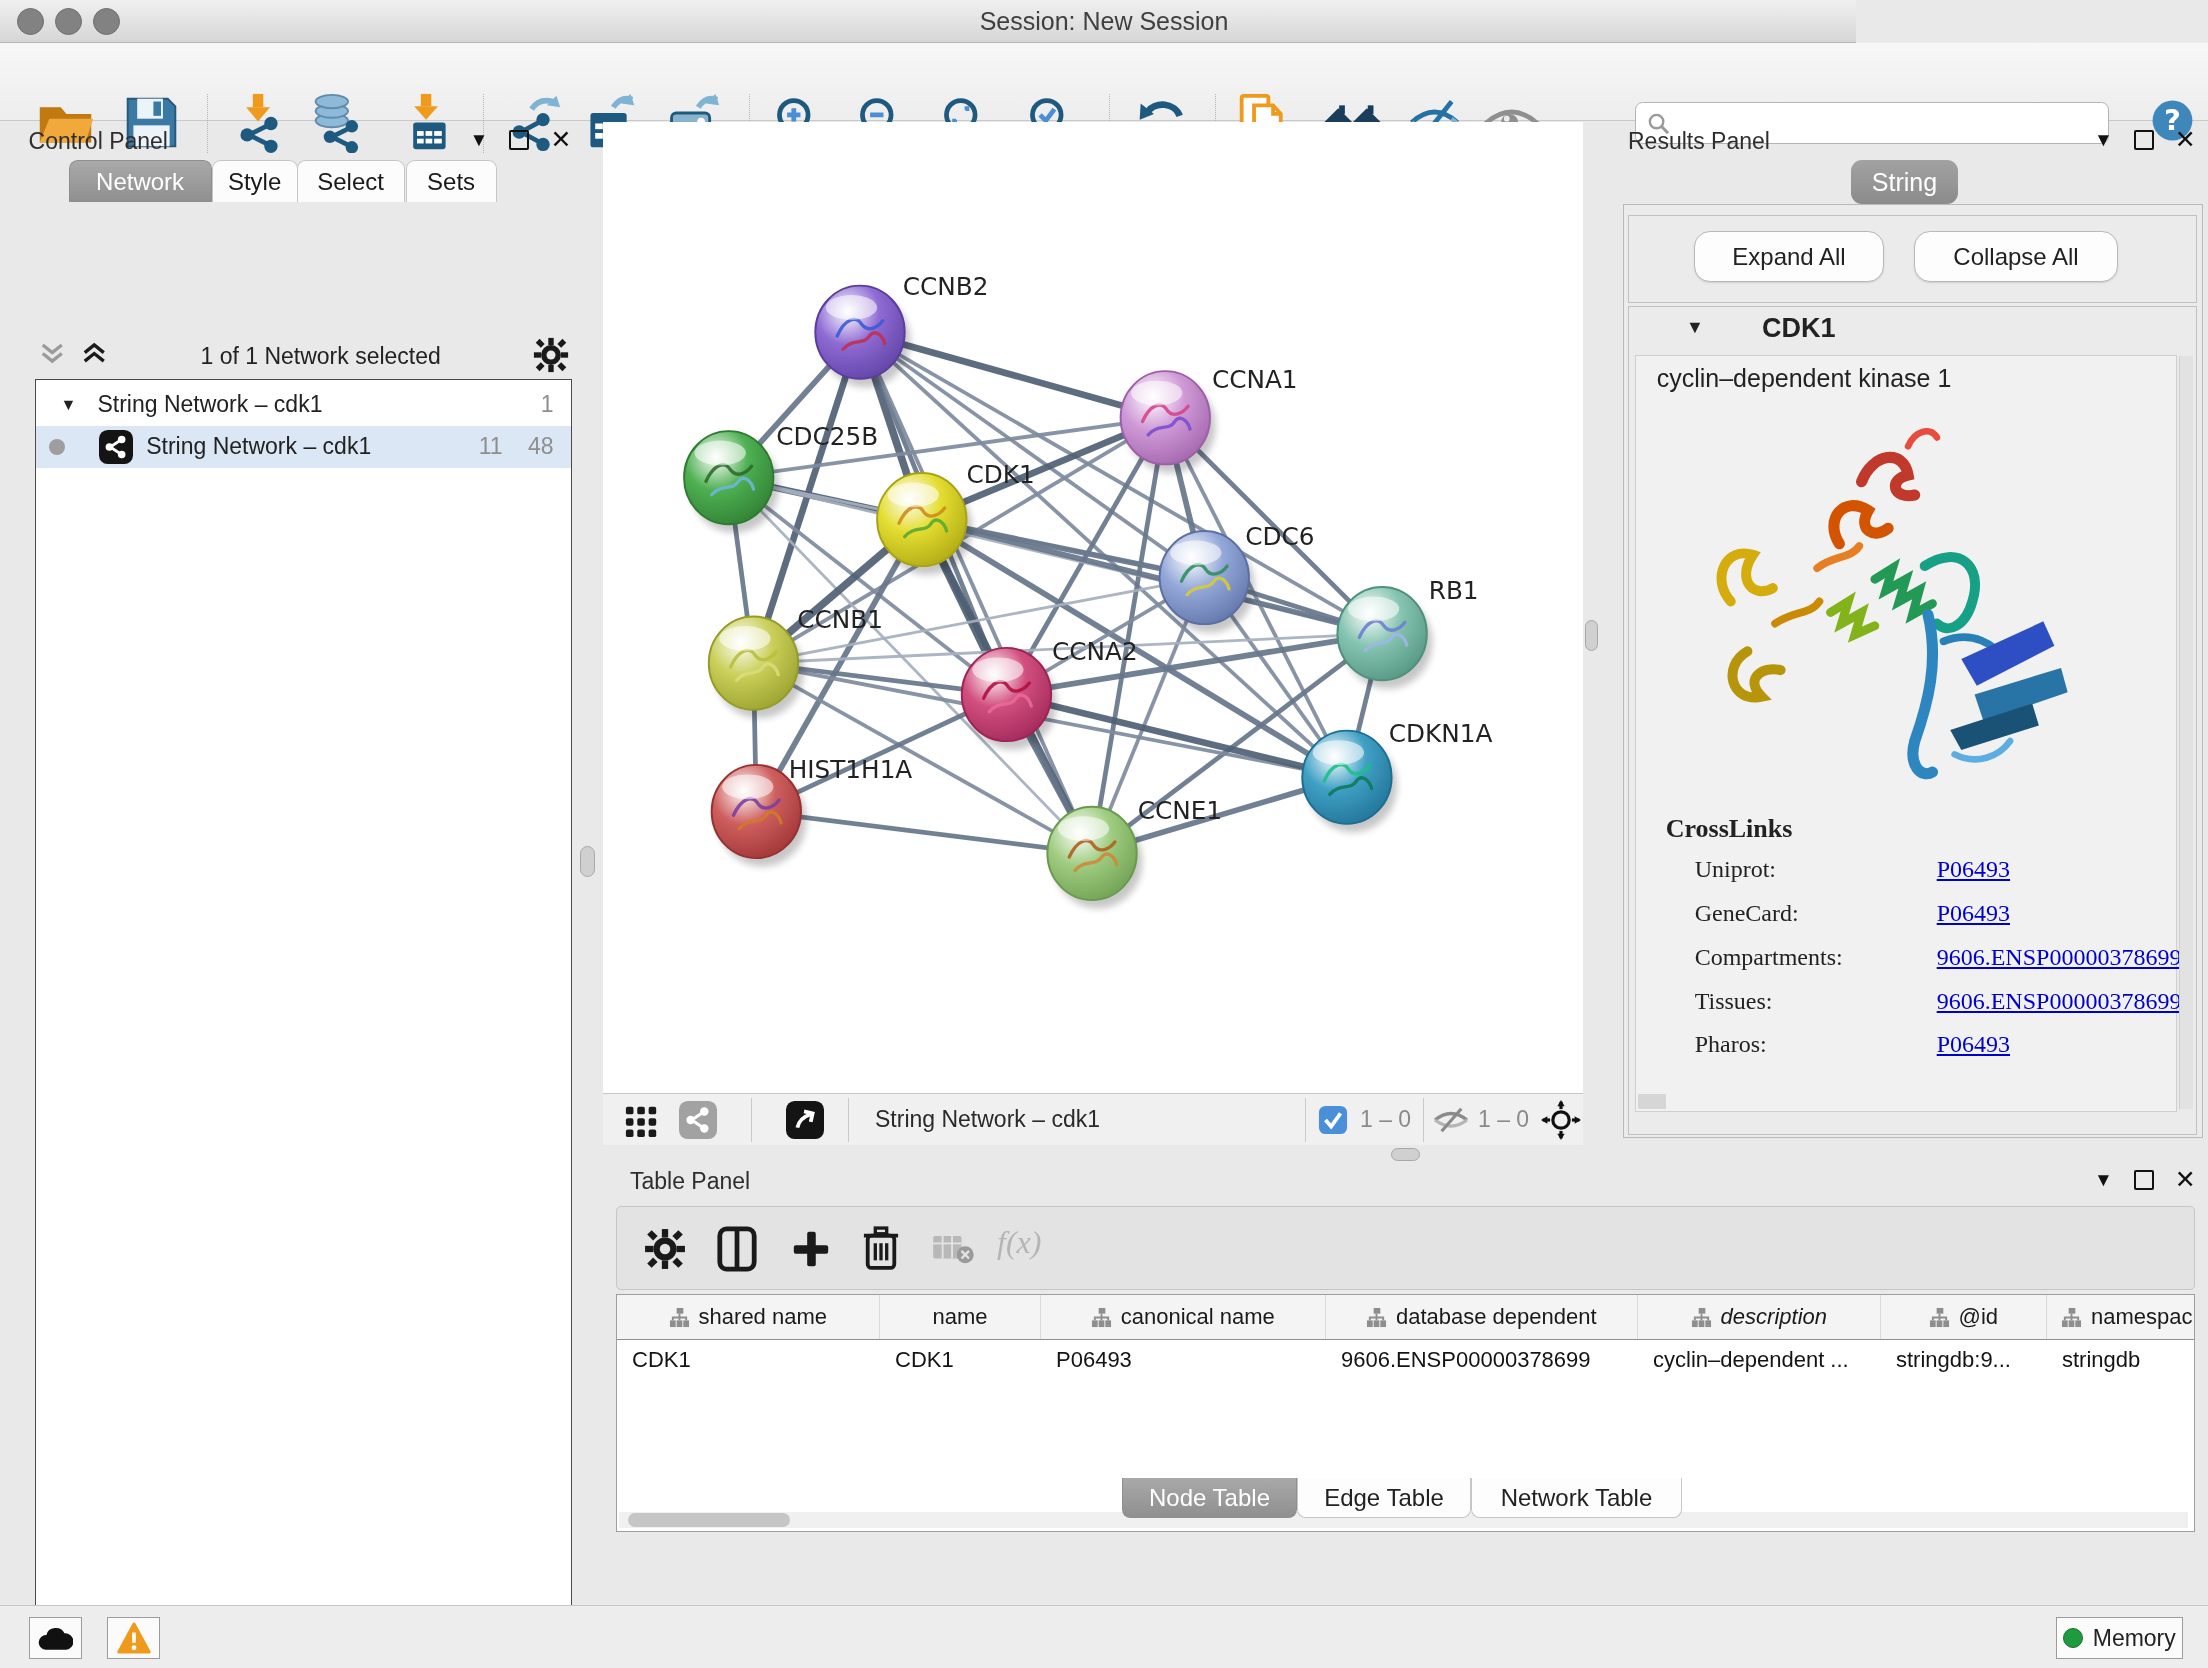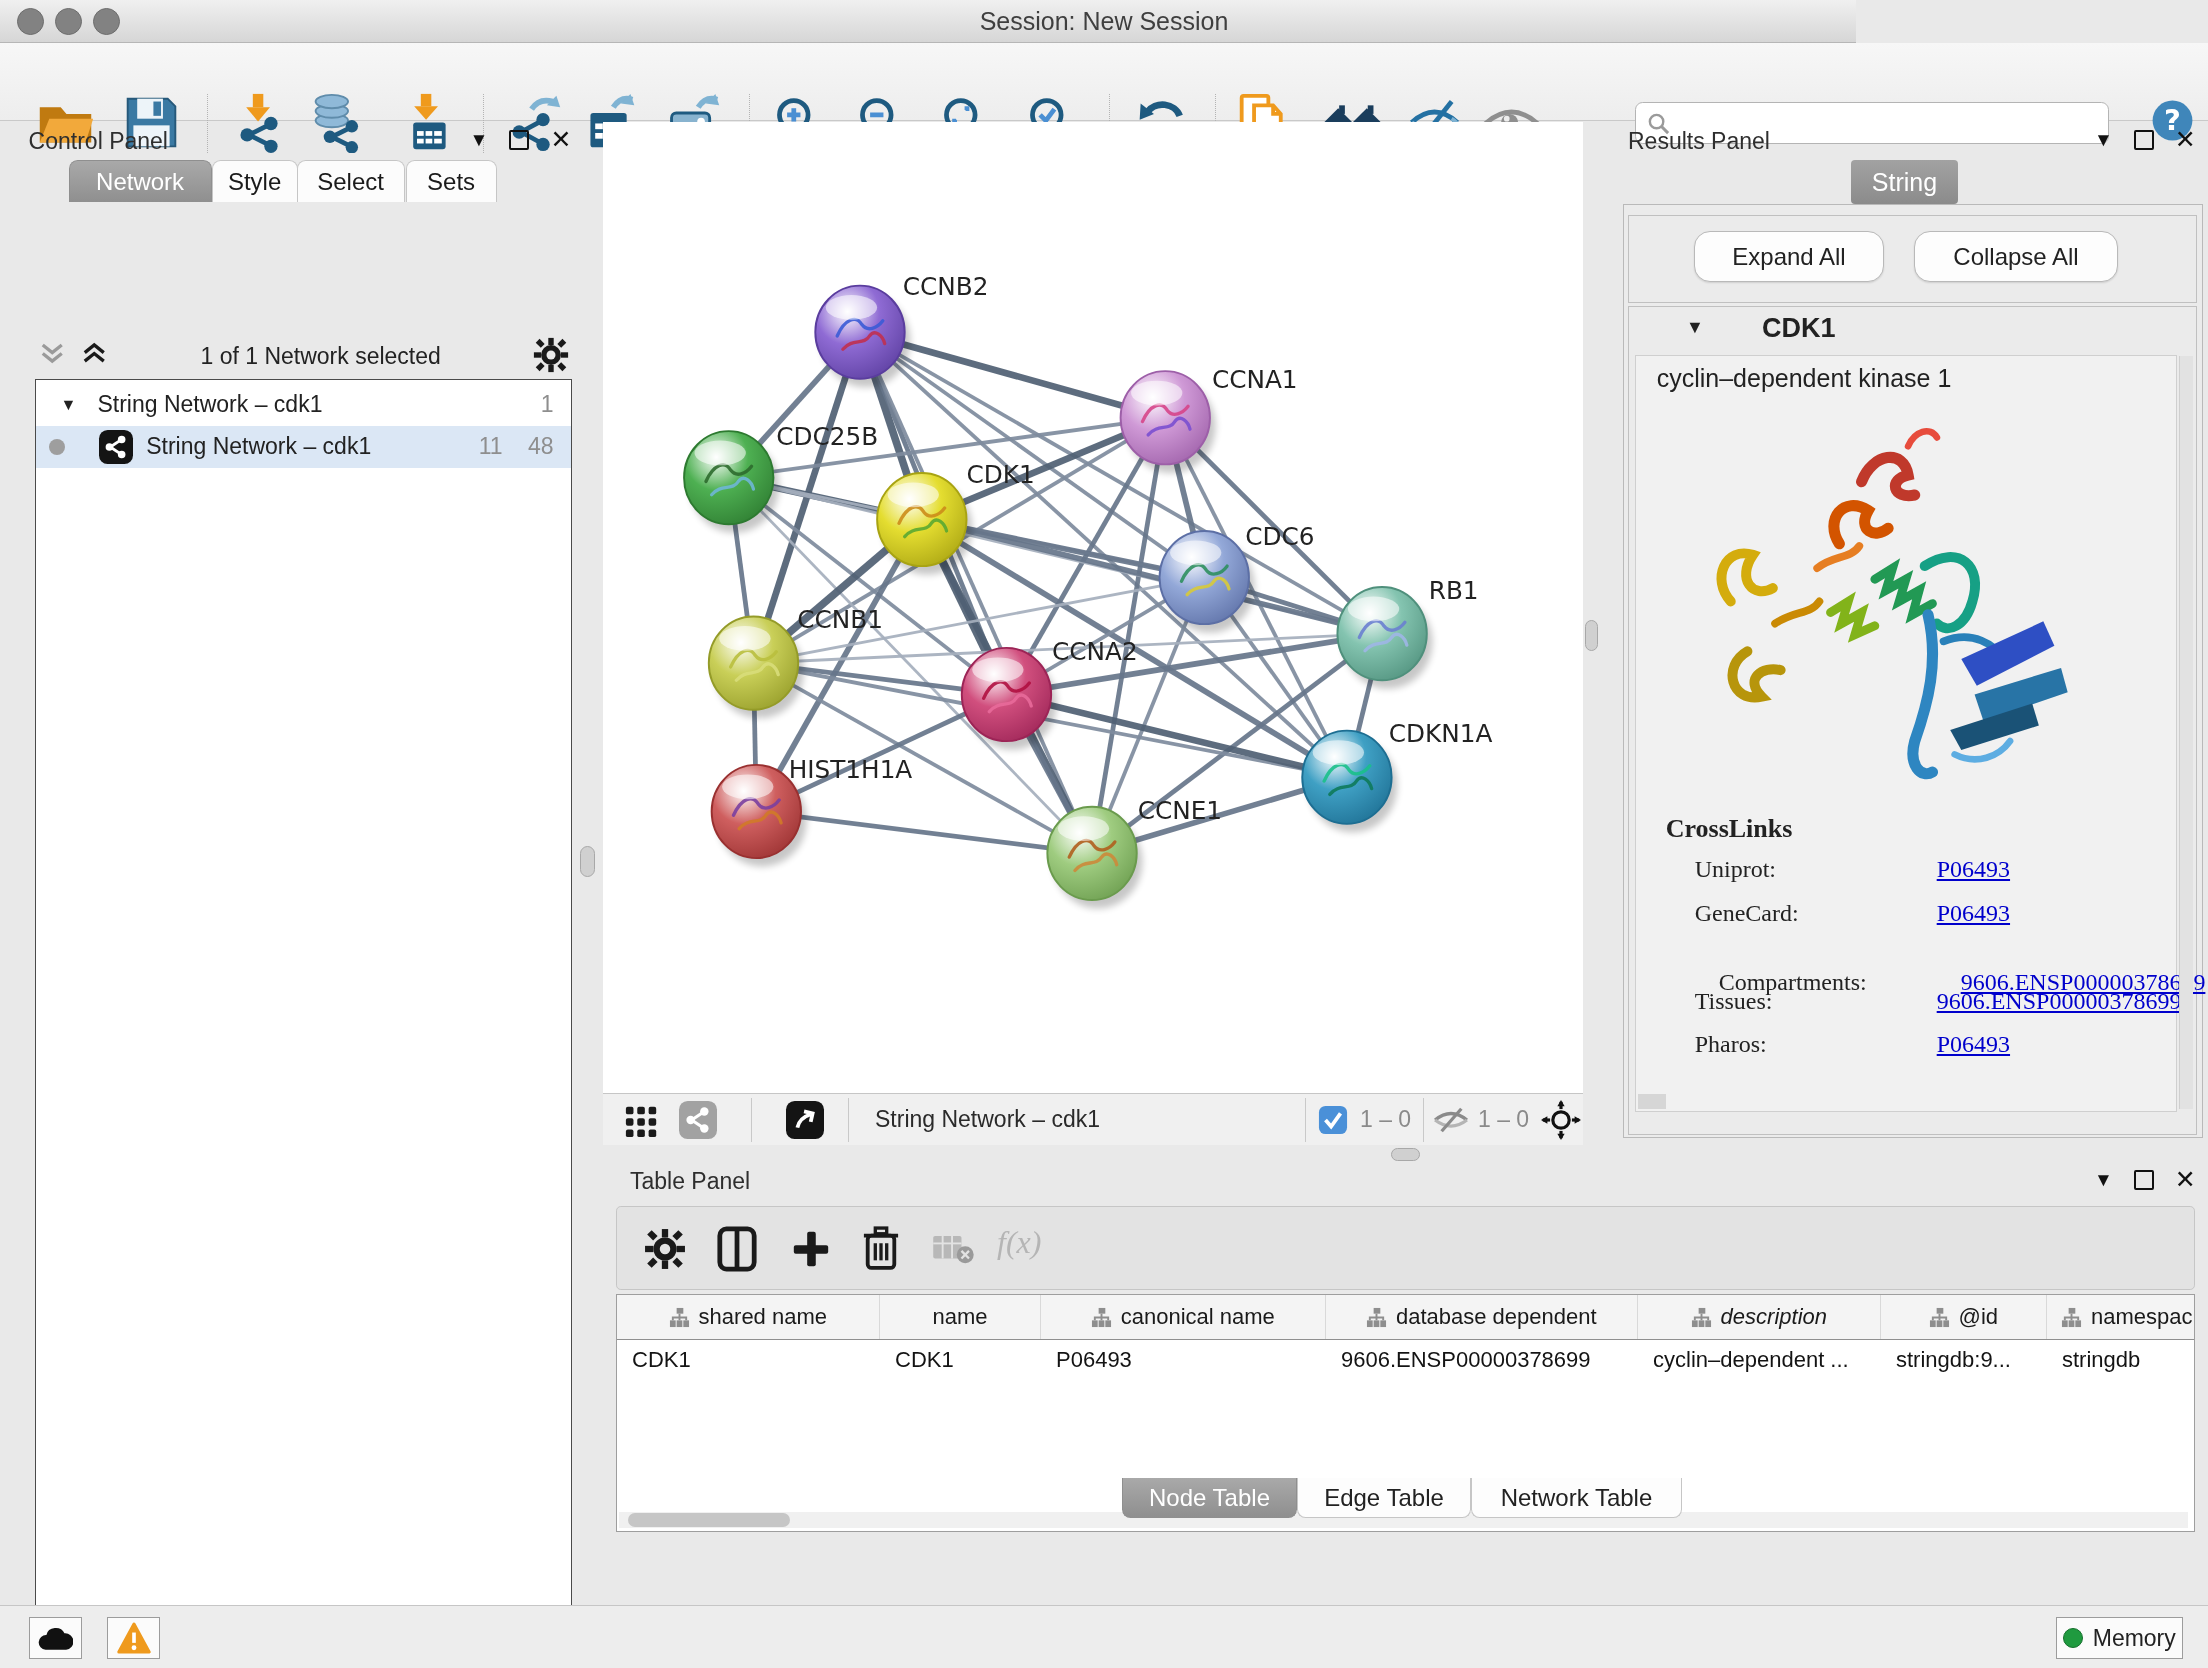--- a/index.html
+++ b/index.html
@@ -39,21 +39,21 @@
   
   .canvas{left:603px;top:122px;width:980px;height:971px;background:#fff;}
   .netbar{left:603px;top:1093px;width:980px;height:51px;background:#f0f0f0;border-top:1px solid #c6c6c6;}
   .nb-sep{position:absolute;top:3.8px;height:44px;border-left:1px solid #c9c9c9;}
   .nb-txt{font-size:23px;color:#2a2a2a;}
   .nb-cnt{font-size:23px;color:#8a8a8a;}
   
   .handle{background:#d0d0d0;border:1px solid #a8a8a8;border-radius:7.6px;}
   
   .rp-tab{left:1851px;top:160px;width:107px;height:44px;background:linear-gradient(#a2a2a2,#8b8b8b);
-    border-radius:4px;color:#fff;font-size:25px;text-align:center;line-height:44px;z-index:3;cursor:pointer;}
+    border-radius:11px;color:#fff;font-size:25px;text-align:center;line-height:44px;z-index:3;cursor:pointer;}
   .rp-outer{left:1623px;top:204px;width:580px;height:934px;background:#ebebeb;border:1px solid #b9b9b9;box-sizing:border-box;}
   .rp-btnbox{left:1628px;top:215px;width:569px;height:88px;border:1px solid #c0c0c0;box-sizing:border-box;}
   .rp-btn{position:absolute;top:15px;height:49px;background:#fdfdfd;border:1px solid #b9b9b9;border-radius:16px;
     font-size:24px;text-align:center;line-height:49px;cursor:pointer;box-shadow:0 1px 1.9px rgba(0,0,0,.12);}
   .rp-listbox{left:1628px;top:306px;width:569px;height:829px;border:1px solid #c0c0c0;box-sizing:border-box;}
   .rp-content{position:absolute;left:5.7px;top:48px;width:542px;height:757px;background:#f1f1f1;border:1px solid #cfcfcf;box-sizing:border-box;}
   .serif{font-family:"Liberation Serif","DejaVu Serif",serif;}
   .xlink{color:#0000cc;text-decoration:underline;cursor:pointer;}
   .xl-row{position:absolute;left:59px;font-size:24px;}
   .xl-val{position:absolute;left:242px;top:0;}
@@ -680,21 +680,21 @@
         <polygon points="238,222 312,188 322,210 252,246" fill="#2e4fc4" stroke="none"></polygon>
         <polygon points="250,254 328,230 334,252 258,278" fill="#2874a6" stroke="none"></polygon>
         <polygon points="228,286 302,262 308,282 238,304" fill="#1a5276" stroke="none"></polygon>
         <path d="M232 308 C252 318 272 310 282 296" stroke="#5dade2" stroke-width="6"></path>
       </svg>
     </div>
     <div class="abs serif" style="left:30px;top:458px;font-size:26px;font-weight:bold">CrossLinks</div>
     <div id="crosslinks">
         <div class="xl-row serif" style="top: 500px;"><span>Uniprot:</span><span class="xl-val xlink">P06493</span></div>
         <div class="xl-row serif" style="top: 544px;"><span>GeneCard:</span><span class="xl-val xlink">P06493</span></div>
-        <div class="xl-row serif" style="top: 613px; margin-left: 24px;"><span>Compartments:</span><span class="xl-val xlink">9606.ENSP00000378699</span></div>
+        <div class="xl-row serif" style="top: 588px;"><span>Compartments:</span><span class="xl-val xlink">9606.ENSP00000378699</span></div>
         <div class="xl-row serif" style="top: 632px;"><span>Tissues:</span><span class="xl-val xlink">9606.ENSP00000378699</span></div>
         <div class="xl-row serif" style="top: 675px;"><span>Pharos:</span><span class="xl-val xlink">P06493</span></div>
       </div>
     <div class="abs" style="left:1.9px;bottom:1.9px;width:28.5px;height:15px;background:#d6d6d6"></div>
   </div>
   <div class="abs" style="right:2.9px;top:49px;width:13.3px;height:753px;background:#e2e2e2;border-left:1px solid #cfcfcf"></div>
 </div>
 
 <div class="abs" style="left:603px;top:1162px;width:1605px;height:443px">
   <div class="abs" style="left:27px;top:5.7px"><span class="panel-title">Table Panel</span></div>

